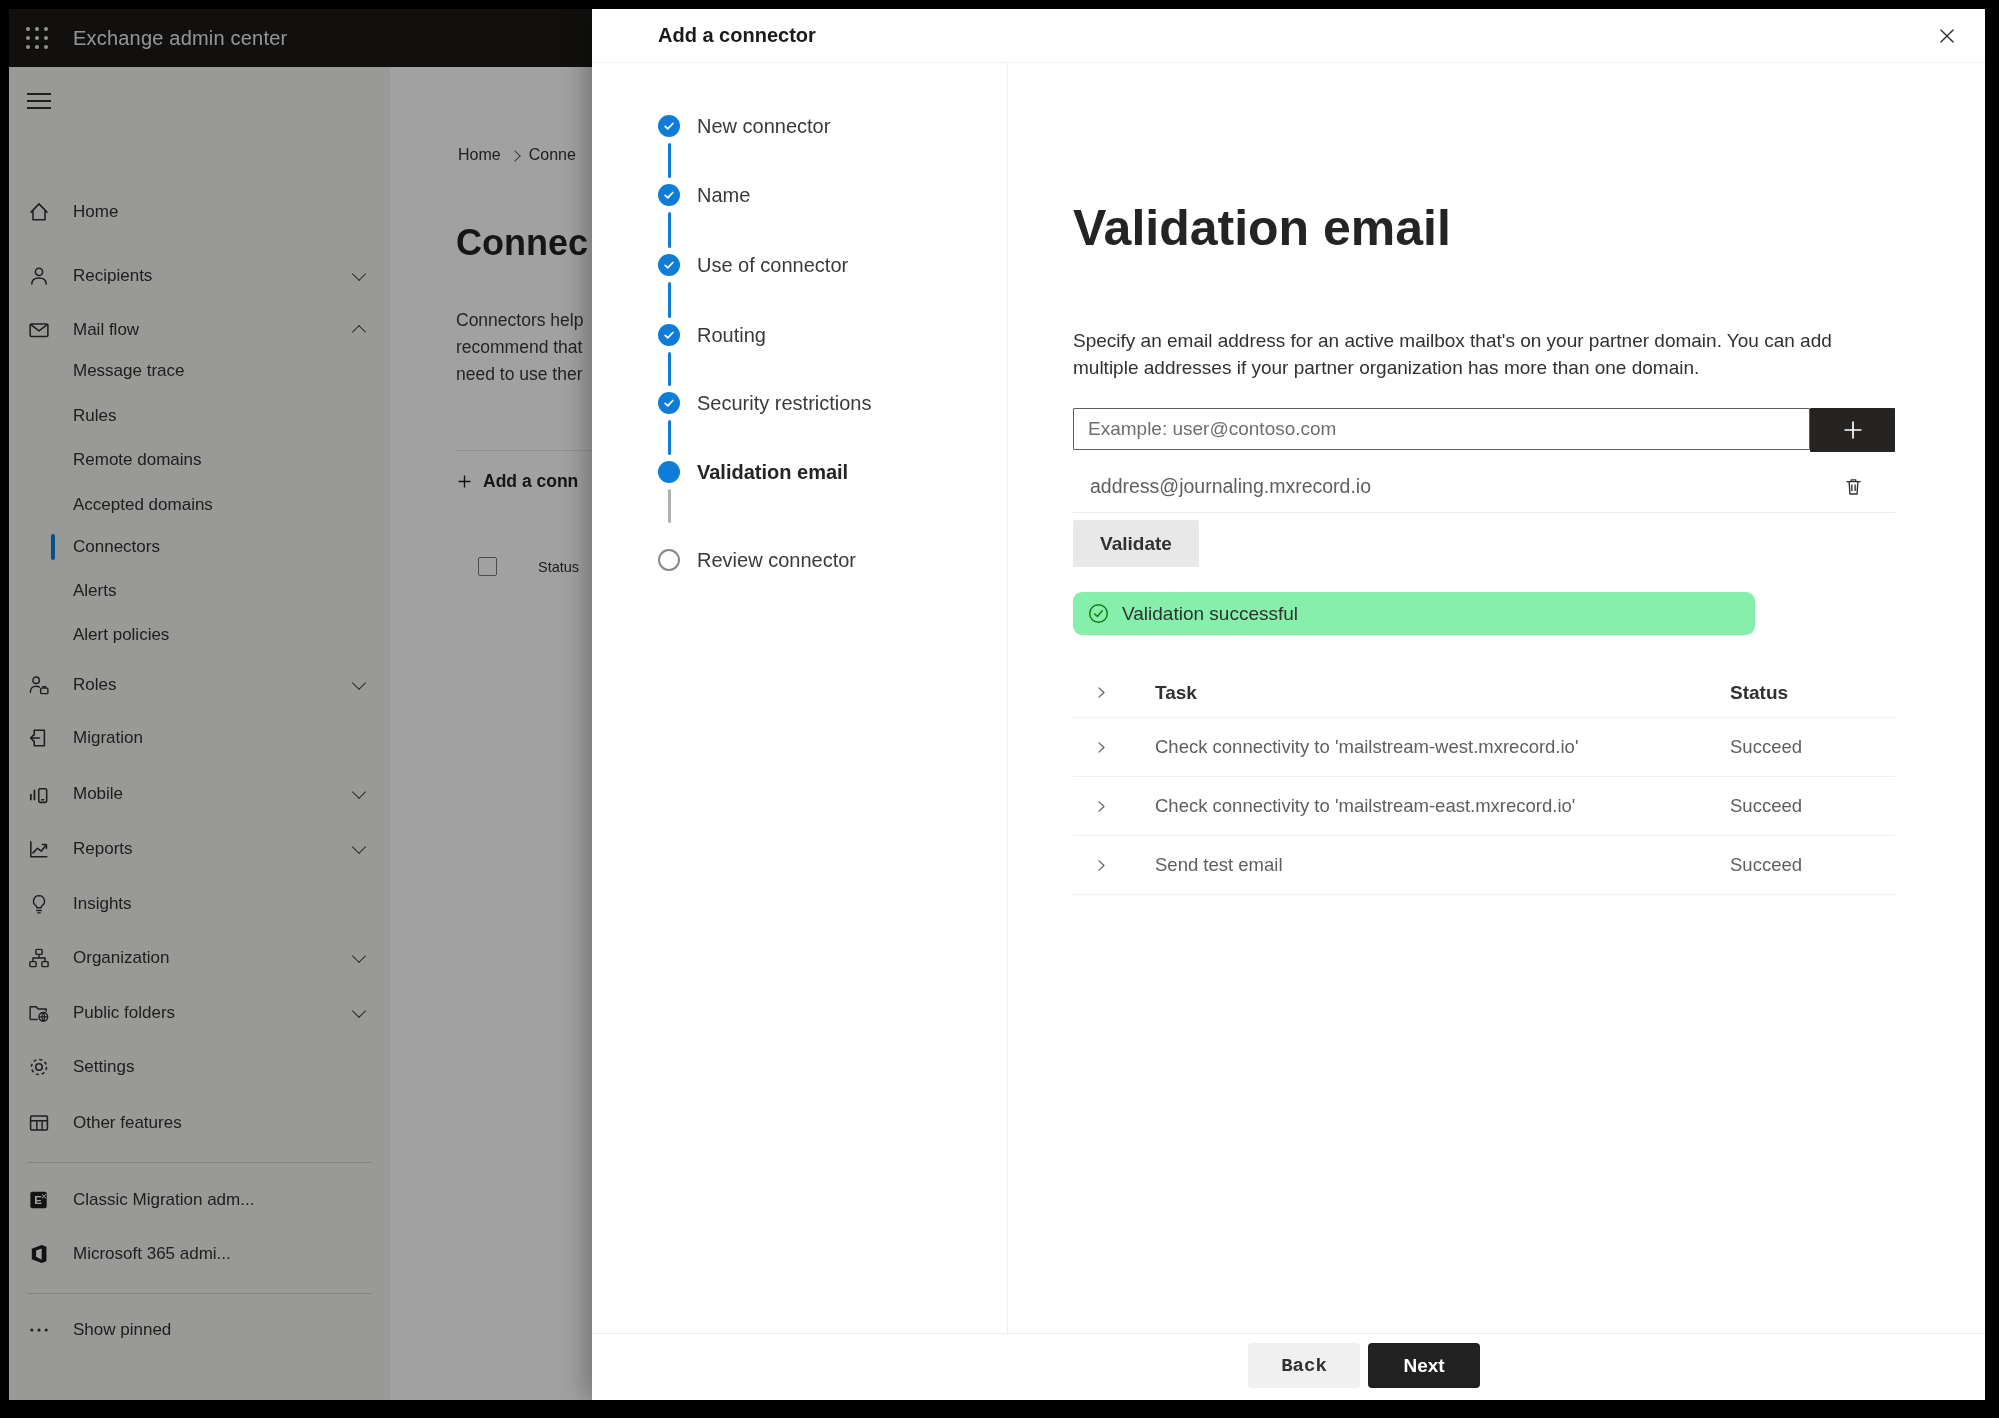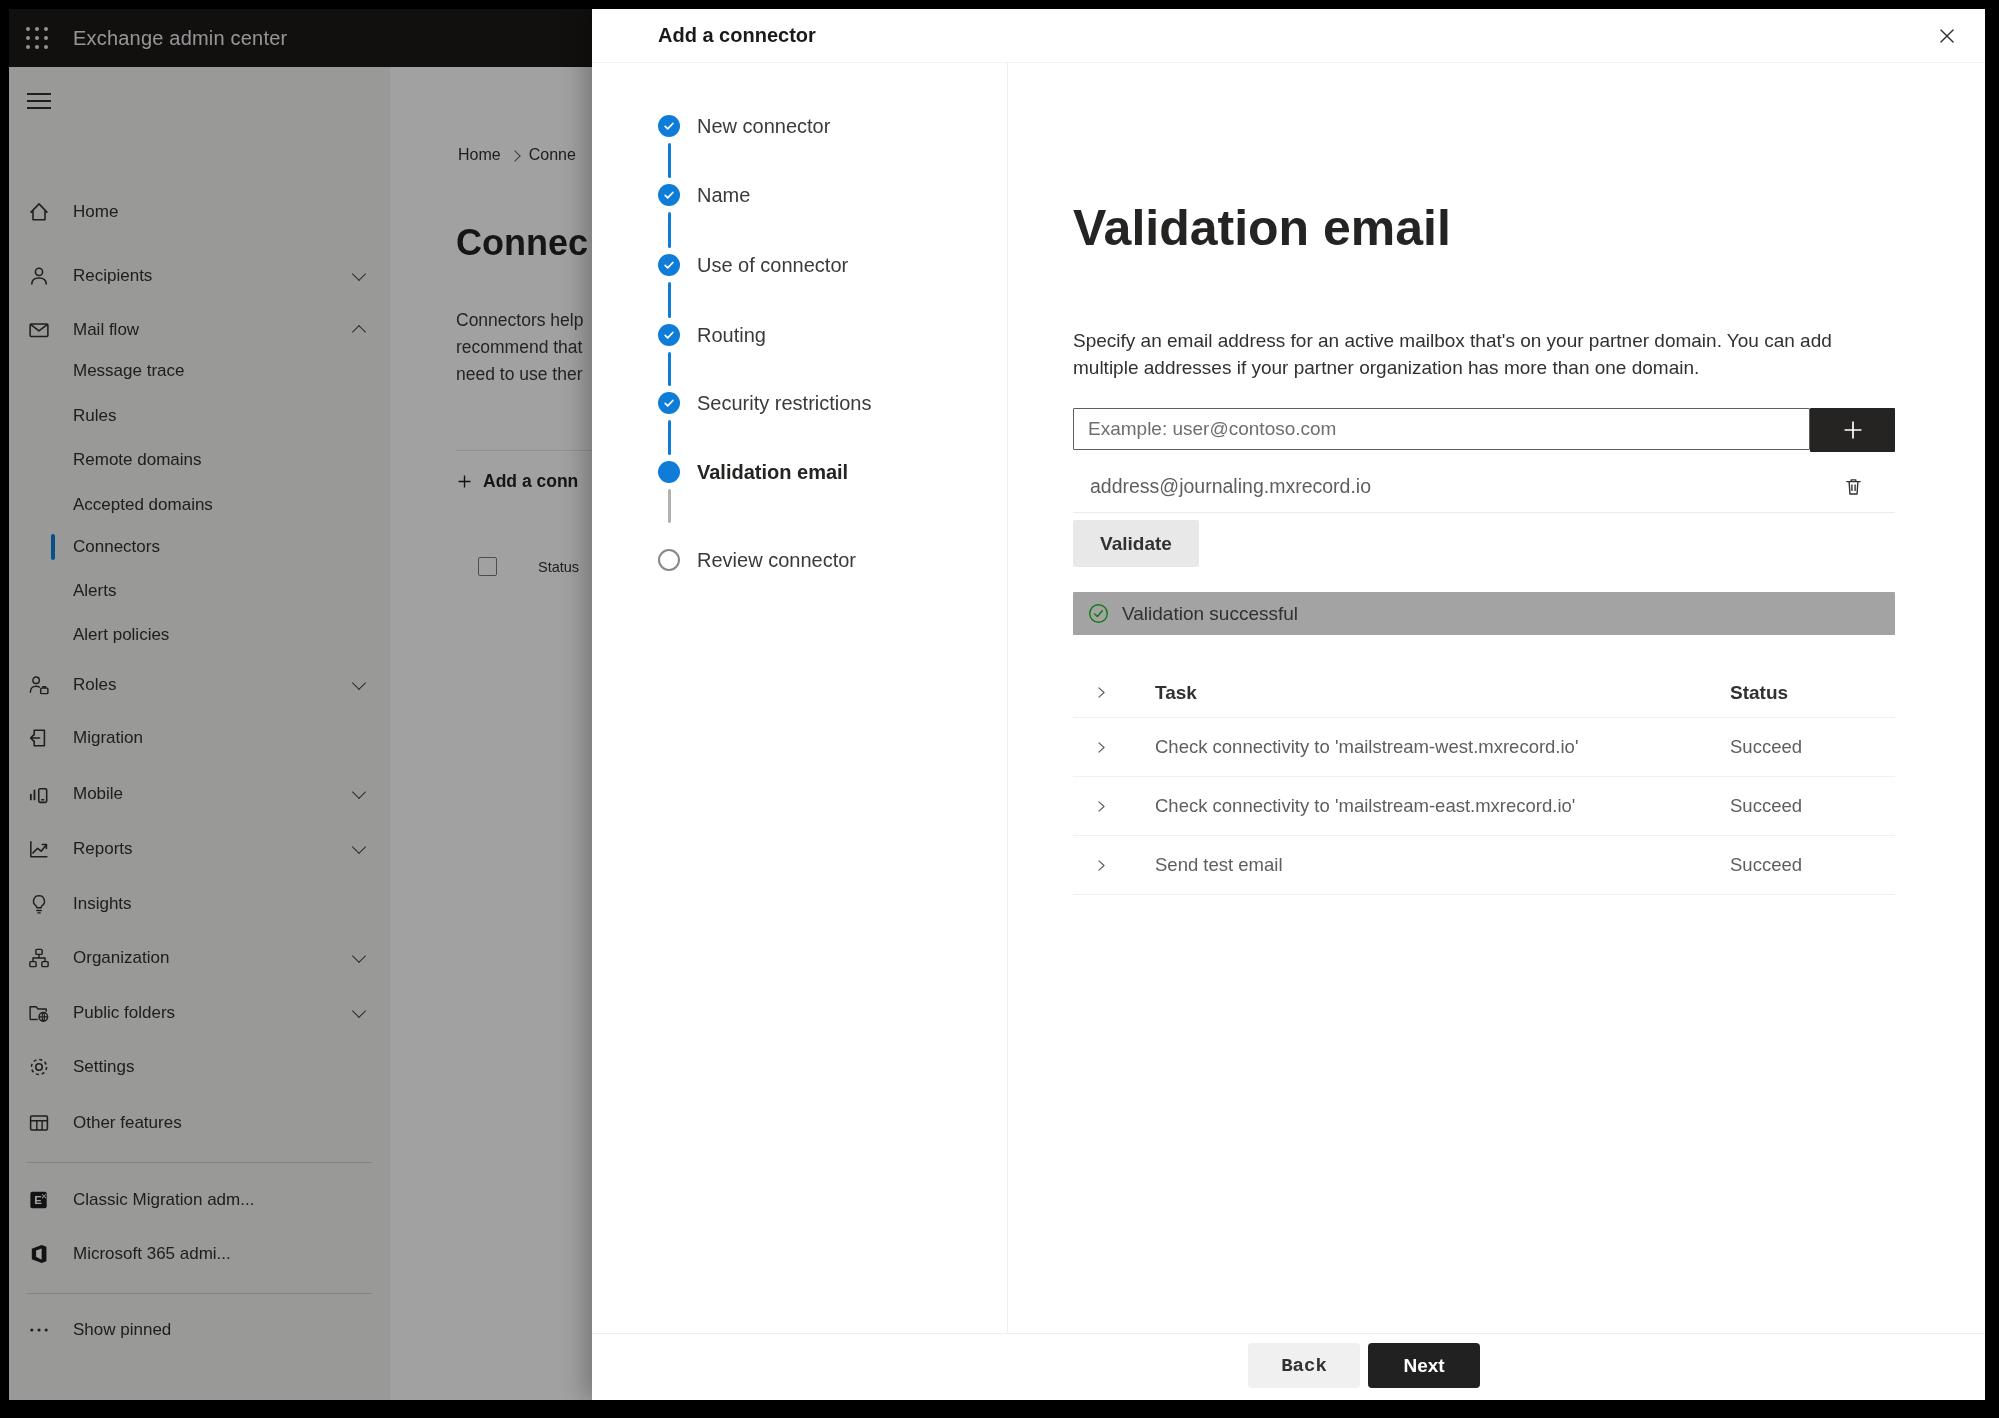--- a/index.html
+++ b/index.html
@@ -84,22 +84,22 @@
             border:none;border-radius:1px;cursor:pointer;display:flex;align-items:center;justify-content:center;}
   .address-row{position:absolute;left:481px;top:451px;width:822px;height:53px;
                border-bottom:1px solid #edebe9;box-sizing:border-box;}
   .address-text{position:absolute;left:17px;top:50%;transform:translateY(-50%);
                 font-size:19.5px;color:#605e5c;}
   .trash-btn{position:absolute;right:28px;top:50%;transform:translateY(-50%);width:28px;height:28px;
              display:flex;align-items:center;justify-content:center;cursor:pointer;}
   .validate-btn{position:absolute;left:481px;top:511px;width:126px;height:47px;background:#e9e8e8;
                 border:none;border-radius:2px;font-size:19px;font-weight:600;color:#323130;
                 font-family:"Liberation Sans",sans-serif;cursor:pointer;}
-  .banner{position:absolute;left:481px;top:583px;width:822px;height:43px;background:#a3a3a3;
-          border-radius:1px;display:flex;align-items:center;}
+  .banner{position:absolute;left:481px;top:583px;width:682px;height:43px;background:#86efac;
+          border-radius:9px;display:flex;align-items:center;}
   .banner .b-icon{margin-left:15px;width:21px;height:21px;flex:0 0 auto;}
   .banner .b-text{margin-left:13px;font-size:19px;color:#323130;}
 
   
   .rtable{position:absolute;left:481px;top:659px;width:822px;}
   .rrow{position:relative;width:100%;border-bottom:1px solid #f1f0ef;}
   .rrow.head{height:49px;}
   .rrow.body{height:58px;}
   .rrow .r-chev{position:absolute;left:18px;top:50%;transform:translateY(-50%);width:20px;height:20px;
                 cursor:pointer;display:flex;align-items:center;justify-content:center;}

